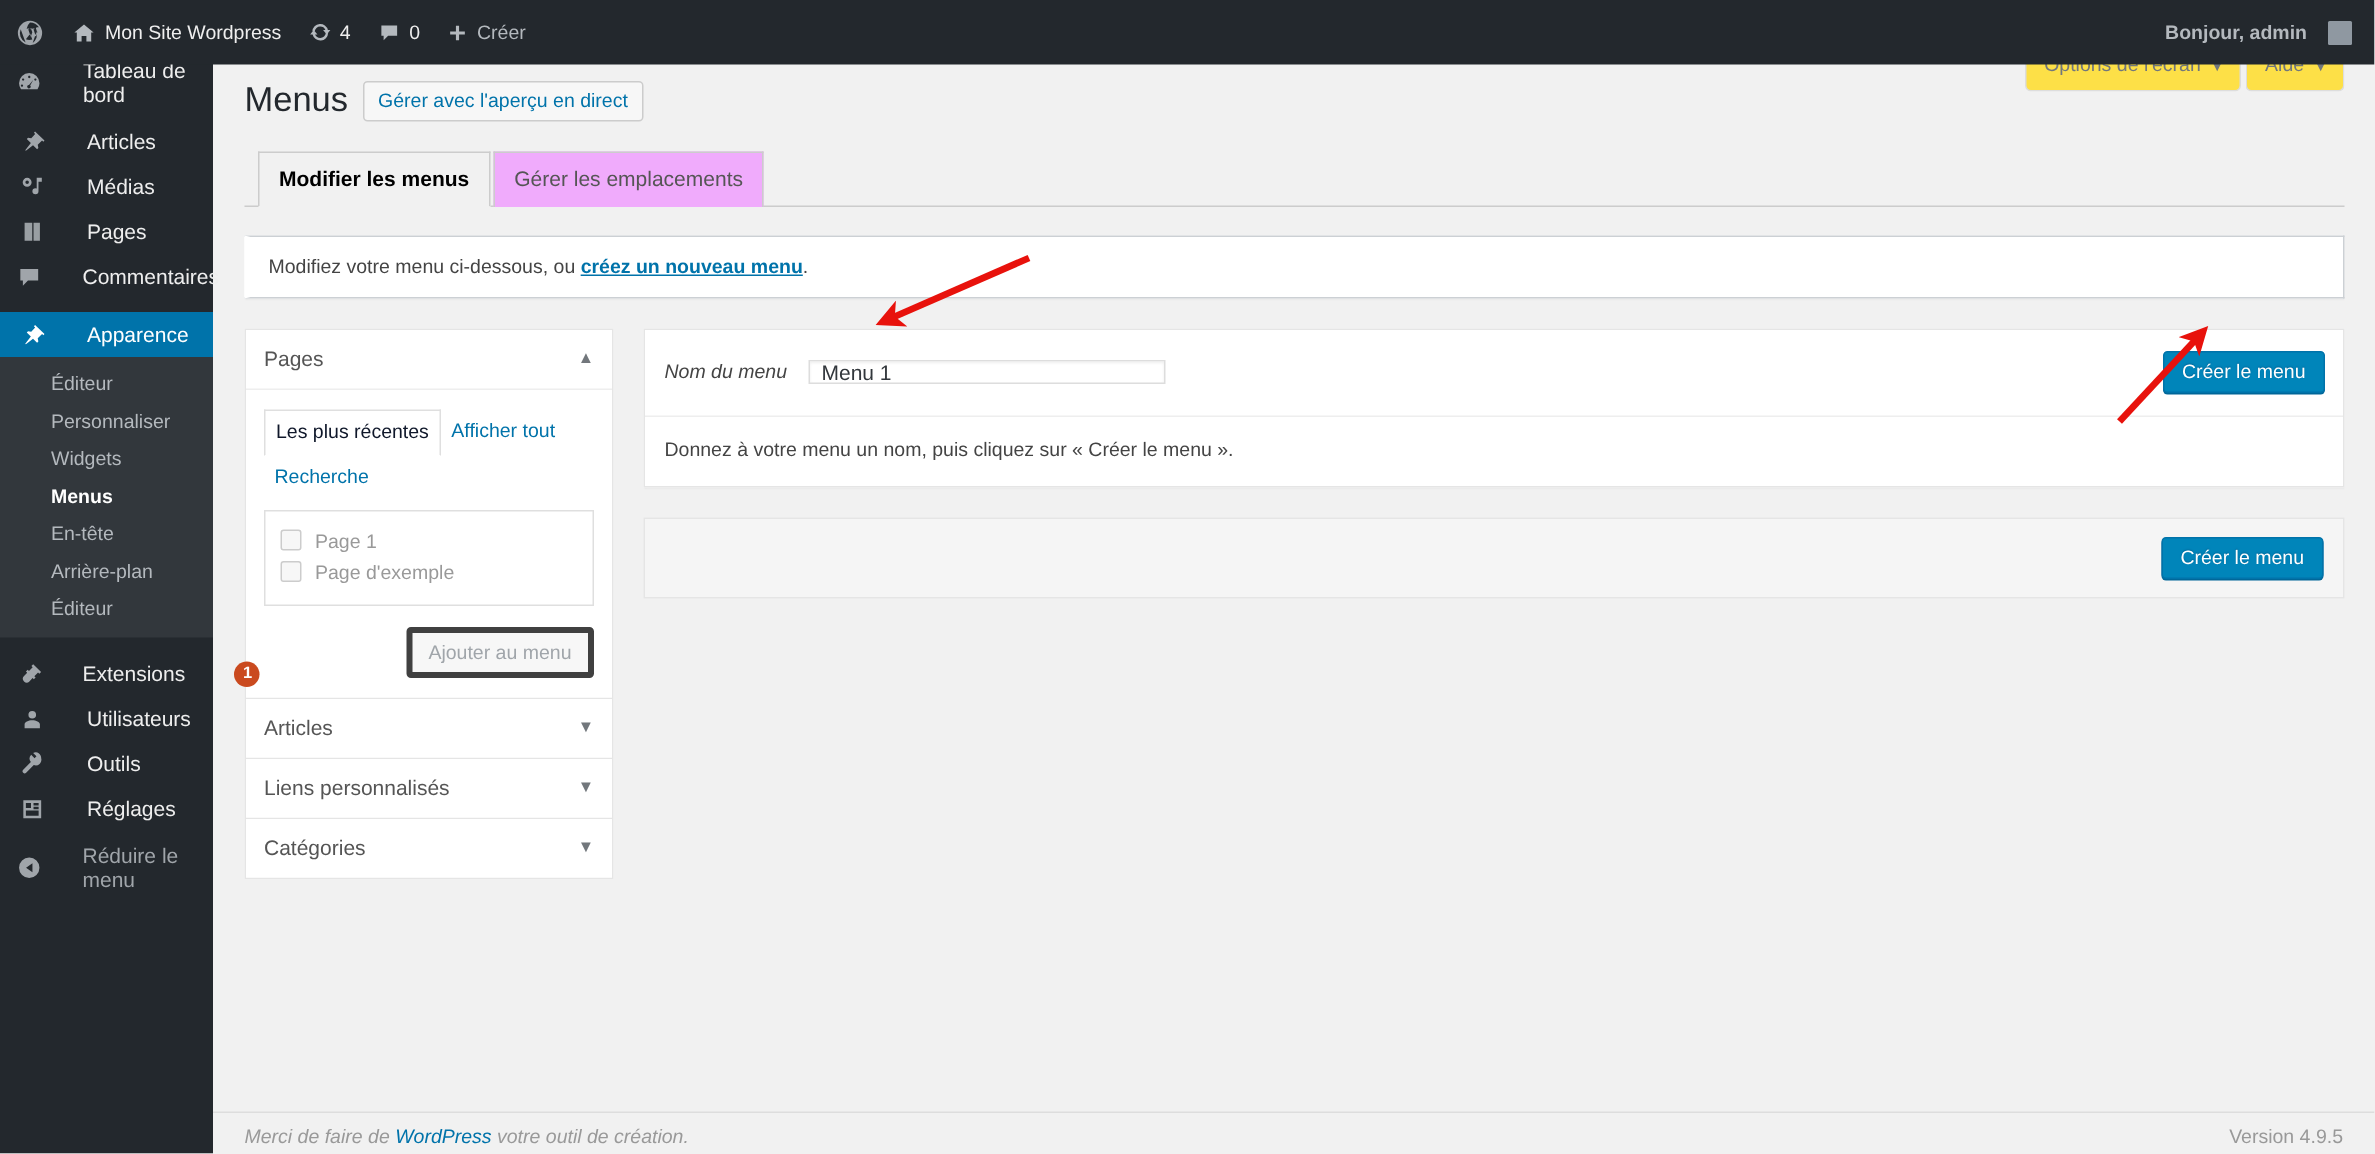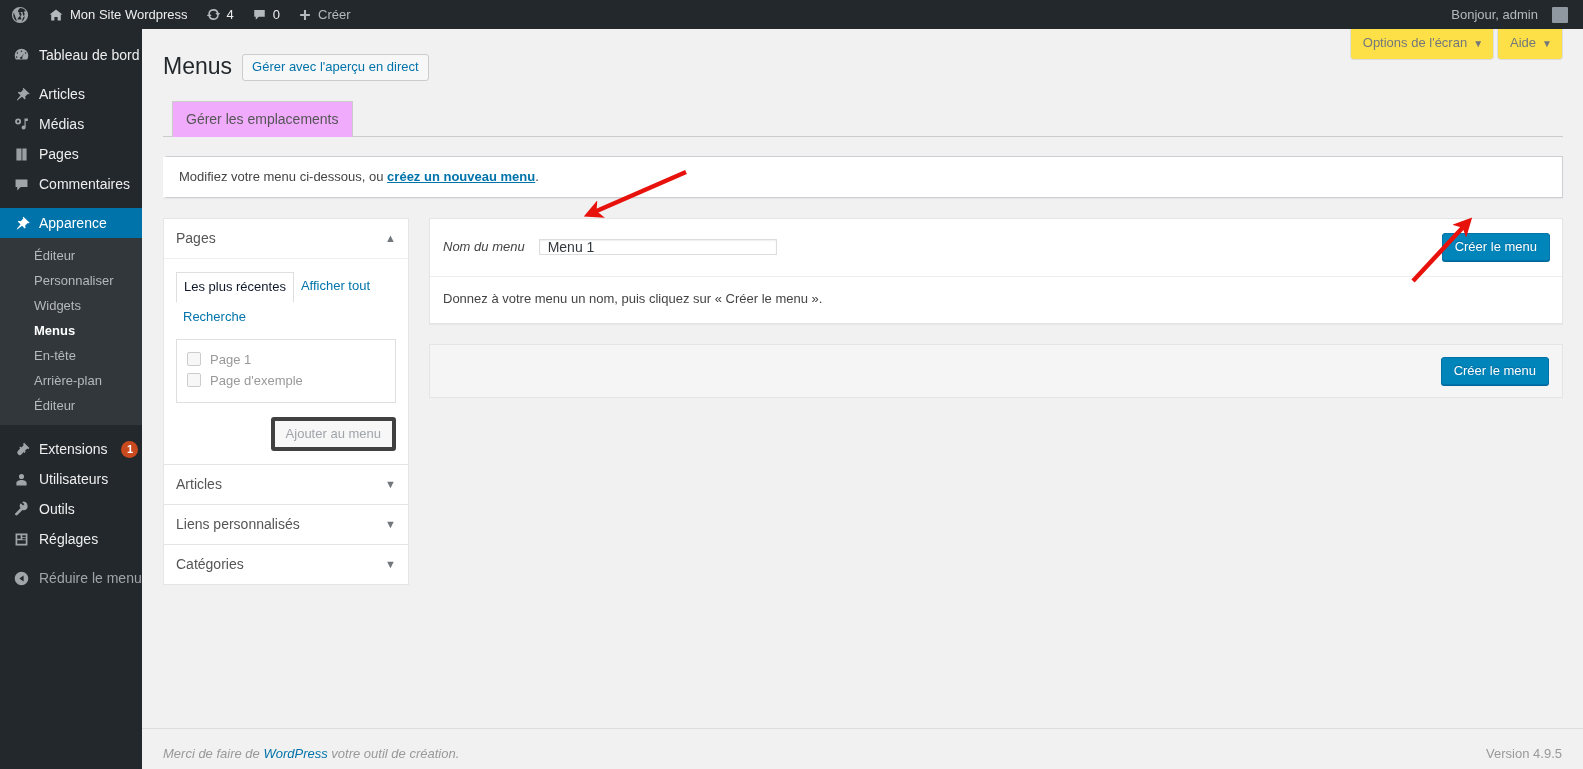--- a/index.html
+++ b/index.html
@@ -10,53 +10,53 @@
     background: #f1f1f1;
     font-family: "Liberation Sans", sans-serif;
     font-size: 13px;
     color: #444;
   }
   #root { position: relative; width: 1583px; height: 769px; }
 
   
   #adminbar {
     position: absolute; top: 0; left: 0;
-    width: 1583px; height: 29px;
+    width: 1583px; height: 43px;
     background: #23282d;
     color: #eee;
     display: flex; align-items: center;
     font-size: 13px;
     z-index: 30;
   }
   .ab-item {
     display: flex; align-items: center; gap: 6px;
     height: 29px; padding: 0 9px;
     color: #b4b9be; cursor: pointer; white-space: nowrap;
   }
   .ab-logo { padding: 0 10px 0 11px; }
   .ab-site { color: #eee; font-size: 13px; }
   .ab-count { color: #eee; }
-  .ab-right { margin-left: auto; display: flex; align-items: center; padding-right: 6px; }
+  .ab-right { margin-left: auto; display: flex; align-items: center; padding-right: 6px; font-weight: bold; }
   .ab-avatar {
     width: 16px; height: 16px; background: #8f98a1;
     border-radius: 1px; margin-left: 8px; display: inline-block;
   }
   .ico { display: inline-block; line-height: 0; }
 
   
   #sidebar {
     position: absolute; top: 29px; left: 0;
     width: 142px; height: 740px;
     background: #23282d;
     z-index: 20;
     font-size: 14px;
   }
   .menu-top { padding-top: 11px; }
   .menu-item {
-    display: flex; align-items: center; gap: 8px;
+    display: flex; align-items: center; gap: 27px;
     height: 30px; padding: 0 0 0 11px;
     color: #eee; cursor: pointer; position: relative;
     font-size: 14px;
   }
   .menu-item .m-ico { width: 20px; display: flex; justify-content: center; color: #a0a5aa; }
   .menu-item.sep { margin-top: 9px; }
   .menu-item.current {
     background: #0073aa; color: #fff; font-weight: 400;
   }
   .menu-item.current .m-ico { color: #fff; }
@@ -203,22 +203,22 @@
   .menu-name-spacer { flex: 1 1 auto; }
   .menu-instructions { padding: 14px 13px 17px 13px; font-size: 13px; color: #444; }
   .menu-footer-bar {
     margin-top: 20px; background: #f5f5f5; border: 1px solid #e5e5e5;
     padding: 12px 13px; display: flex; justify-content: flex-end;
   }
 
   
   #adminfooter {
     position: absolute; left: 142px; right: 0; bottom: 0;
-    height: 41px; border-top: 1px solid #ddd;
-    display: flex; align-items: center; justify-content: space-between;
+    height: 28px; border-top: 1px solid #ddd;
+    display: flex; align-items: flex-start; justify-content: space-between;
     padding: 8px 21px 0 21px;
     font-size: 13px; color: #999; font-style: italic;
   }
   #adminfooter a { color: #0073aa; text-decoration: none; }
   .ver { font-style: normal; }
 
   
   #annotations {
     position: absolute; inset: 0; pointer-events: none; z-index: 50;
   }
@@ -404,20 +404,21 @@
     </div>
 
     <div class="wrap">
 
       <div class="page-head">
         <h1 class="page-title">Menus</h1>
         <span class="pagetitle-action">Gérer avec l'aperçu en direct</span>
       </div>
 
       <div class="nav-tabs">
+        <div class="nav-tab active">Modifier les menus</div>
         <div class="nav-tab">Gérer les emplacements</div>
       </div>
 
       <div class="notice">
         <span>Modifiez votre menu ci-dessous, ou </span><a href="#">créez un nouveau menu</a><span>.</span>
       </div>
 
       <div class="menus-layout">
 
         <div class="menu-left">

